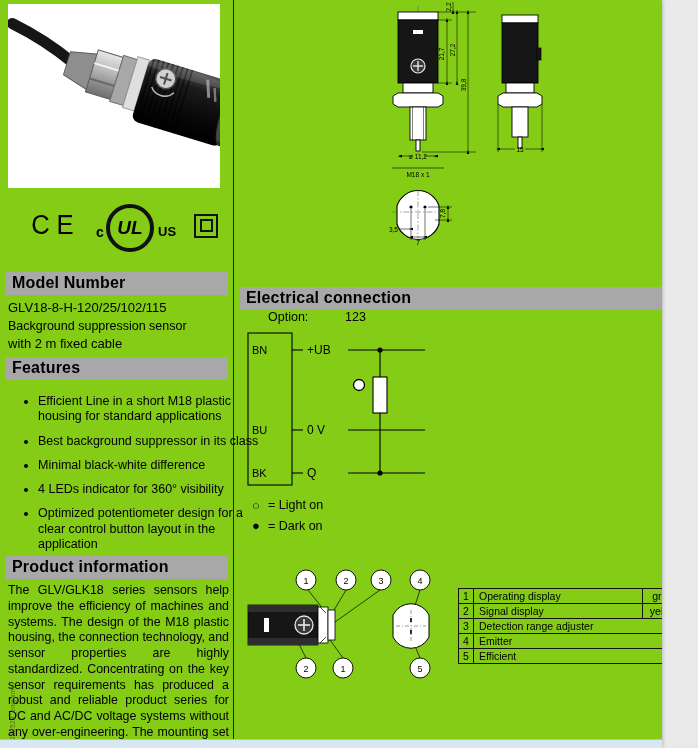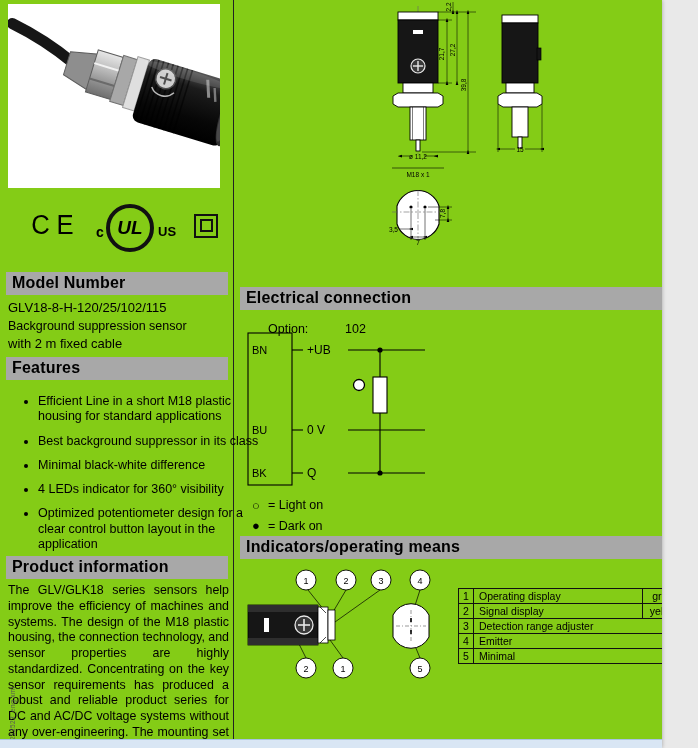--- a/index.html
+++ b/index.html
@@ -51,21 +51,21 @@
   .legend{position:absolute;left:252px;top:497px;font-size:12.5px;line-height:1.4;}
   .legend .row{display:flex;align-items:center;margin-bottom:2px;}
   .legend .sym{width:16px;font-size:13px;}
   
   .ind-table{position:absolute;left:458px;top:588px;width:220px;border:1px solid #111;font-size:10.5px;}
   .ind-row{display:flex;border-bottom:1px solid #111;height:14px;align-items:center;}
   .ind-row:last-child{border-bottom:none;}
   .ind-num{width:14px;border-right:1px solid #111;text-align:center;flex:none;height:100%;line-height:14px;}
   .ind-label{flex:1;padding-left:5px;white-space:nowrap;overflow:hidden;}
   .ind-val{width:36px;border-left:1px solid #111;text-align:right;flex:none;height:100%;line-height:14px;}
-  .opt{position:absolute;font-size:12.5px;margin-top:12px;}
+  .opt{position:absolute;font-size:12.5px;}
   svg{position:absolute;}
   .footer{position:absolute;left:0;bottom:0;width:698px;height:8px;background:#d9e6f4;border-top:1px solid #a9c4e2;}
   .footer-mark{position:absolute;right:0;top:0;width:9px;height:5px;background:#1d3f77;}
 </style>
 </head>
 <body>
 
 <div class="page">
 
   <div class="divider"></div>
@@ -224,21 +224,21 @@
         </g>
         <text x="158" y="231.5" text-anchor="end">3,5</text>
         <text x="178" y="245" text-anchor="middle">7</text>
         <text transform="rotate(-90 205 213.5)" x="205" y="213.5" text-anchor="middle">7,8</text>
       </g>
     </g>
   </svg>
 
   <div class="hdr hdr-right" style="top:287px">Electrical connection</div>
   <div class="opt" style="left:268px;top:310px">Option:</div>
-  <div class="opt" style="left:345px;top:310px">102</div>
+  <div class="opt" style="left:345px;top:310px">123</div>
 
   <svg style="left:240px;top:325px" width="230" height="170" viewBox="0 0 230 170">
     <g font-family="Liberation Sans, sans-serif" font-size="11" fill="#000">
       <rect x="8" y="8" width="44" height="152" fill="none" stroke="#000" stroke-width="1.1"></rect>
       <text x="12" y="29">BN</text>
       <text x="12" y="109">BU</text>
       <text x="12" y="152">BK</text>
       <g stroke="#000" stroke-width="1.1">
         <line x1="52" y1="25" x2="63" y2="25"></line>
         <line x1="52" y1="105" x2="63" y2="105"></line>
@@ -264,21 +264,20 @@
     <div class="row">
       <span class="sym">○</span>
       <span>= Light on</span>
     </div>
     <div class="row">
       <span class="sym">●</span>
       <span>= Dark on</span>
     </div>
   </div>
 
-  <div class="hdr hdr-right" style="top:536px">Indicators/operating means</div>
 
   <svg style="left:240px;top:560px" width="218" height="160" viewBox="0 0 218 160">
     <g font-family="Liberation Sans, sans-serif" font-size="9" fill="#000">
 
       <g stroke="#000" stroke-width="0.7">
         <line x1="68" y1="30" x2="84" y2="50"></line>
         <line x1="106" y1="30" x2="90" y2="57"></line>
         <line x1="140" y1="30" x2="95" y2="62"></line>
         <line x1="66" y1="98" x2="58" y2="82"></line>
         <line x1="103" y1="98" x2="90" y2="80"></line>
@@ -337,21 +336,21 @@
     <div class="ind-row">
       <div class="ind-num">3</div>
       <div class="ind-label">Detection range adjuster</div>
     </div>
     <div class="ind-row">
       <div class="ind-num">4</div>
       <div class="ind-label">Emitter</div>
     </div>
     <div class="ind-row">
       <div class="ind-num">5</div>
-      <div class="ind-label">Minimal</div>
+      <div class="ind-label">Efficient</div>
     </div>
   </div>
 
   <div class="footer">
     <div class="footer-mark"></div>
   </div>
 
 </div>
 
 </body></html>

